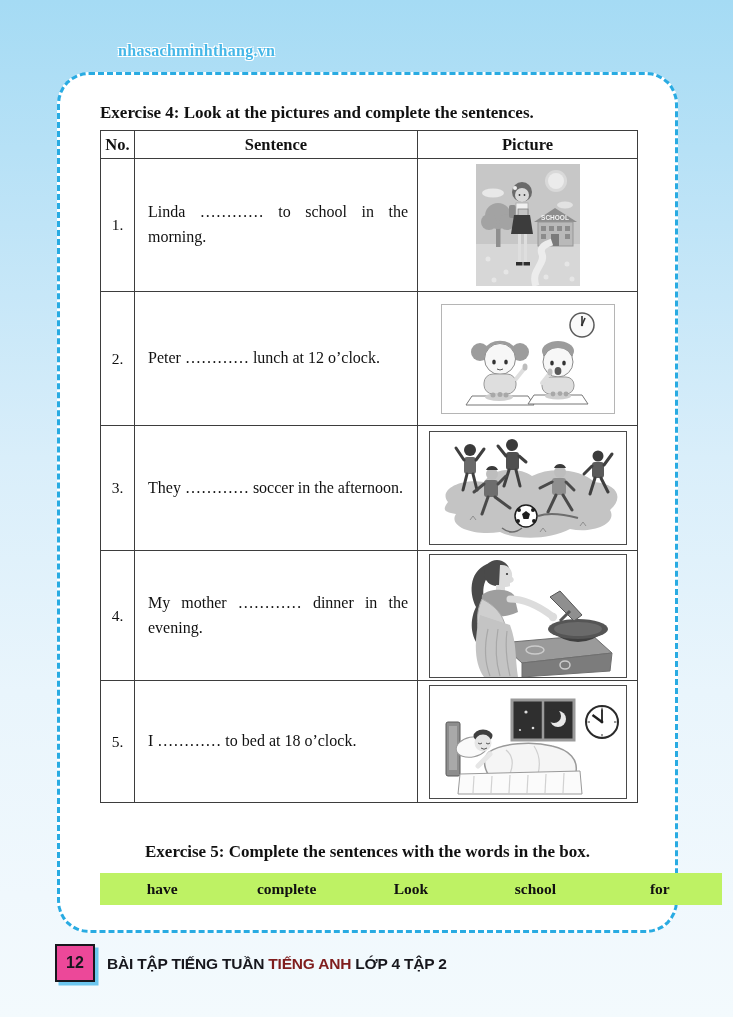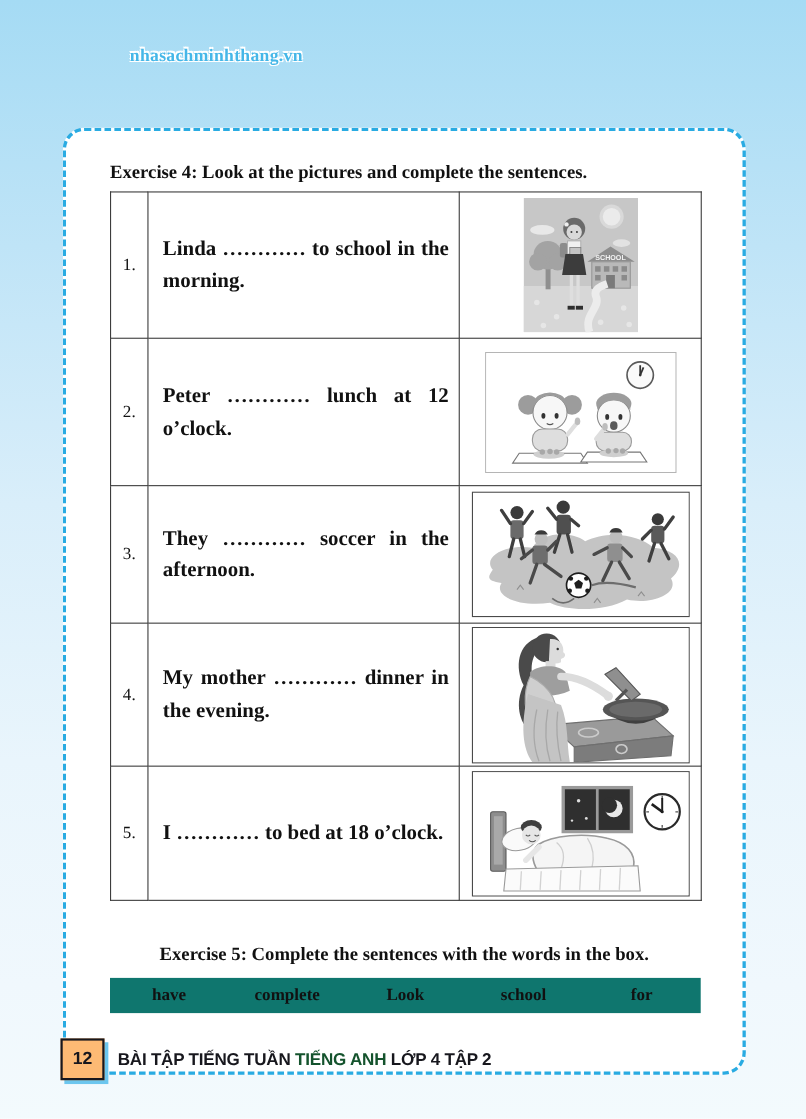--- a/index.html
+++ b/index.html
@@ -10,75 +10,79 @@
   }
   .watermark{
     position:absolute;left:83px;top:42px;
     font-size:16px;font-weight:bold;color:#45b7e8;letter-spacing:.3px;
     text-shadow:-1px -1px 0 #fff,1px -1px 0 #fff,-1px 1px 0 #fff,1px 1px 0 #fff;
     padding-left:35px;
   }
   .panel{
     position:absolute;left:57px;top:72px;width:621px;height:861px;
     box-sizing:border-box;background:#fff;
-    border:3px dashed #29abe2;border-radius:20px;
+    border:3px dashed #29abe2;border-radius:32px;
     padding:28px 40px 0 40px;
-    margin-top:44px;
   }
   .ex-title{font-size:17px;font-weight:bold;color:#111;margin:0 0 7px 0;}
   table.ex4{border-collapse:collapse;table-layout:fixed;width:537px;}
   table.ex4 th,table.ex4 td{border:1.6px solid #3d3d3d;box-sizing:border-box;}
   table.ex4 th{height:28px;font-size:16.5px;font-weight:bold;color:#111;text-align:center;padding:0;}
   col.c-no{width:34px;}col.c-sentence{width:283px;}col.c-picture{width:220px;}
   tr.r1{height:133px;}tr.r2{height:134px;}tr.r3{height:125px;}tr.r4{height:130px;}tr.r5{height:122px;}
   td.no{text-align:center;font-size:15.5px;color:#111;vertical-align:middle;}
-  td.sentence{font-size:19px;color:#111;vertical-align:middle;padding:0 9px 0 13px;
-    text-align:justify;line-height:1.55;font-weight:bold;}
+  td.sentence{font-size:16px;color:#111;vertical-align:middle;padding:0 9px 0 13px;
+    text-align:justify;line-height:1.55;}
   td.pic{text-align:center;vertical-align:middle;padding:2px 0;}
   .img{display:inline-block;vertical-align:middle;}
   .framed{border:1.5px solid #4a4a4a;}
   .framed-light{border:1px solid #b5b5b5;}
   .ex5-title{margin-top:39px;text-align:center;}
   .word-box{
-    margin-top:11px;width:537px;height:32px;background:#0f766e;
+    margin-top:11px;width:622px;height:32px;background:#bef264;
     display:flex;align-items:center;
   }
   .word-box span{flex:1;text-align:center;font-size:15.5px;font-weight:bold;color:#111;}
   .page-box{
     position:absolute;left:55px;top:944px;width:36px;height:34px;
-    background:#fdba74;border:2.5px solid #17171d;box-sizing:content-box;
+    background:#ec4899;border:2.5px solid #17171d;box-sizing:content-box;
     box-shadow:3.5px 3.5px 0 #6cc6ee;
     display:flex;align-items:center;justify-content:center;
     font-family:"Liberation Sans","DejaVu Sans",sans-serif;
     font-size:16px;font-weight:bold;color:#17171d;
   }
   .footer-label{
     position:absolute;left:107px;top:944px;height:39px;line-height:39px;
     font-family:"Liberation Sans","DejaVu Sans",sans-serif;
     font-size:15.5px;font-weight:bold;color:#17171d;letter-spacing:-0.2px;
     white-space:pre;
   }
-  .footer-label .hl{color:#14532d;}
+  .footer-label .hl{color:#7f1d1d;}
 </style>
 </head>
 <body>
 
 <div class="watermark">nhasachminhthang.vn</div>
 
 <div class="panel">
 
   <p class="ex-title">Exercise 4: Look at the pictures and complete the sentences.</p>
 
   <table class="ex4">
     <colgroup>
         <col class="c-no">
         <col class="c-sentence">
         <col class="c-picture">
       </colgroup>
     <tbody>
+        <tr>
+      <th>No.</th>
+      <th>Sentence</th>
+      <th>Picture</th>
+    </tr>
 
     <tr class="r1">
       <td class="no">1.</td>
       <td class="sentence">Linda ………… to school in the morning.</td>
       <td class="pic">
         <svg class="img" width="104" height="122" viewBox="0 0 104 122">
           <rect width="104" height="122" fill="#c7c7c7"></rect>
           <rect y="80" width="104" height="42" fill="#d7d7d7"></rect>
           <circle cx="80" cy="17" r="11" fill="#d9d9d9"></circle>
           <circle cx="80" cy="17" r="8" fill="#ebebeb"></circle>

